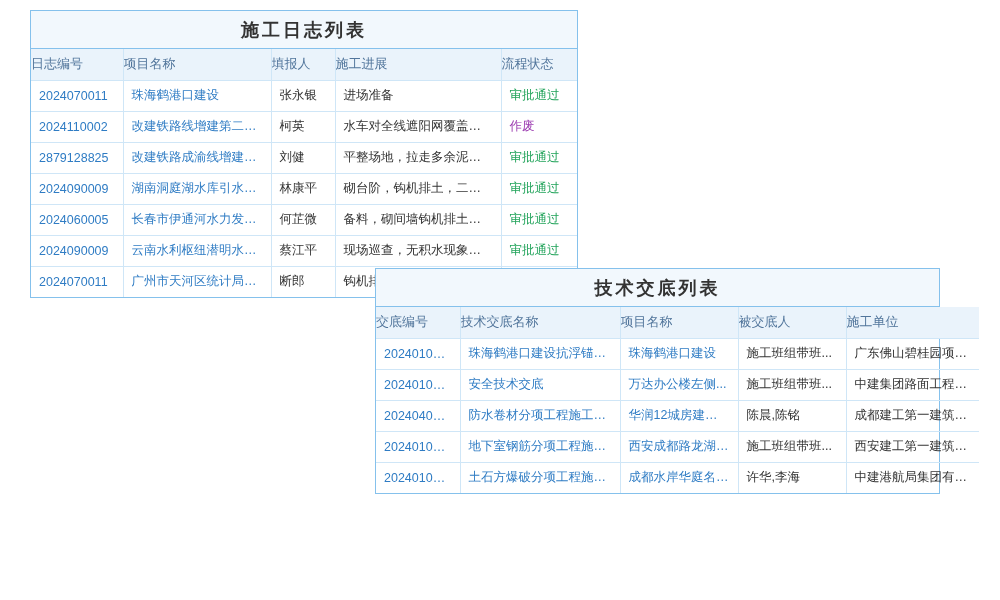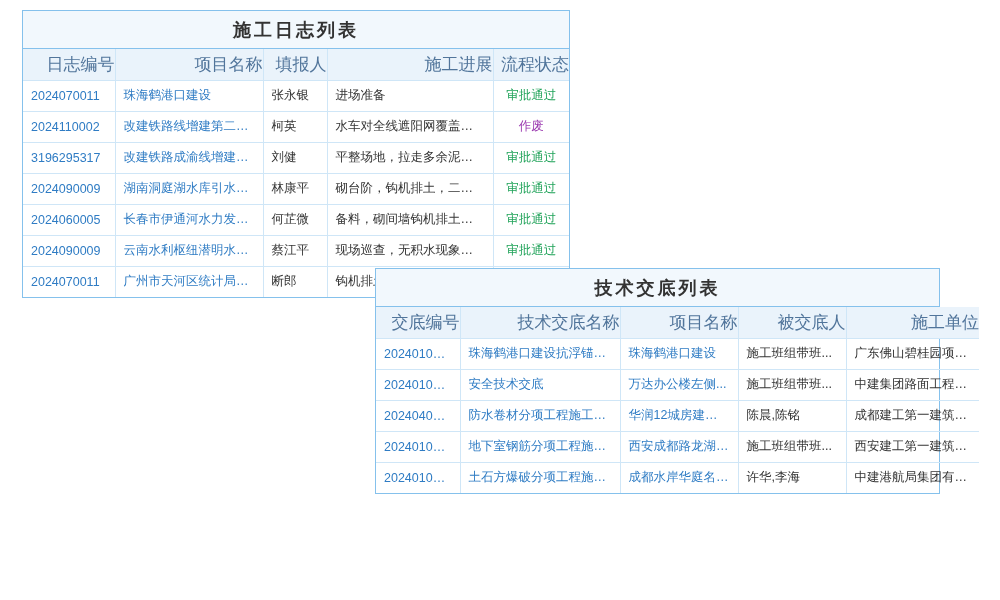--- a/index.html
+++ b/index.html
@@ -9,21 +9,21 @@
     background: #ffffff;
     overflow: hidden;
     font-family: "Liberation Sans", "DejaVu Sans", sans-serif;
     color: var(--text, #333333);
   }
   .panel {
     position: absolute;
     background: #ffffff;
     border: 1px solid var(--border, #85c1ec);
   }
-  .panel.log-panel { left: 22px; top: 10px; width: 548px; z-index: 1; }
+  .panel.log-panel { left: 30px; top: 10px; width: 548px; z-index: 1; }
   .panel.disclosure-panel { left: 375px; top: 268px; width: 565px; z-index: 2; }
   .panel-title {
     height: 38px;
     line-height: 38px;
     text-align: center;
     font-size: 18px;
     font-weight: bold;
     letter-spacing: 3px;
     color: #333333;
     background: var(--title-bg, #f2f8fd);
@@ -32,44 +32,44 @@
   table {
     width: 100%;
     border-collapse: collapse;
     table-layout: fixed;
   }
   th {
     height: 31px;
     background: var(--header-bg, #eaf3fb);
     color: var(--header-text, #51759b);
     font-weight: normal;
-    font-size: 17px;
-    text-align: right;
+    font-size: 13px;
+    text-align: left;
     border-right: 1px solid var(--grid, #c5e0f5);
     border-bottom: 1px solid var(--grid, #c5e0f5);
     overflow: hidden;
     white-space: nowrap;
   }
   td {
     height: 31px;
     font-size: 12.5px;
     padding: 2px 8px;
     color: var(--text, #333333);
     border-right: 1px solid var(--grid, #cfe6f7);
     border-bottom: 1px solid var(--grid, #cfe6f7);
     overflow: hidden;
     white-space: nowrap;
     text-overflow: ellipsis;
   }
   th:last-child, td:last-child { border-right: none; }
   tbody tr:last-child td { border-bottom: none; }
   td.link { color: var(--link, #2f7cc4); cursor: pointer; }
   td.center { text-align: left; }
-  td.status-approved { color: var(--approved, #21a35a); text-align: center; }
-  td.status-voided { color: var(--voided, #9b3ab0); text-align: center; }
+  td.status-approved { color: var(--approved, #21a35a); text-align: left; }
+  td.status-voided { color: var(--voided, #9b3ab0); text-align: left; }
   td.status-hidden { text-align: center; }
 </style>
 </head>
 <body>
 
 <div class="panel log-panel">
   <div class="panel-title">施工日志列表</div>
   <table>
     <colgroup>
       <col style="width:92px">
@@ -96,21 +96,21 @@
           <td class="center status-approved">审批通过</td>
         </tr>
         <tr>
           <td class="link center">2024110002</td>
           <td class="link">改建铁路线增建第二线直...</td>
           <td class="center">柯英</td>
           <td>水车对全线遮阳网覆盖点进...</td>
           <td class="center status-voided">作废</td>
         </tr>
         <tr>
-          <td class="link center">3196295317</td>
+          <td class="link center">2879128825</td>
           <td class="link">改建铁路成渝线增建第二...</td>
           <td class="center">刘健</td>
           <td>平整场地，拉走多余泥土15...</td>
           <td class="center status-approved">审批通过</td>
         </tr>
         <tr>
           <td class="link center">2024090009</td>
           <td class="link">湖南洞庭湖水库引水工程...</td>
           <td class="center">林康平</td>
           <td>砌台阶，钩机排土，二包砌...</td>

